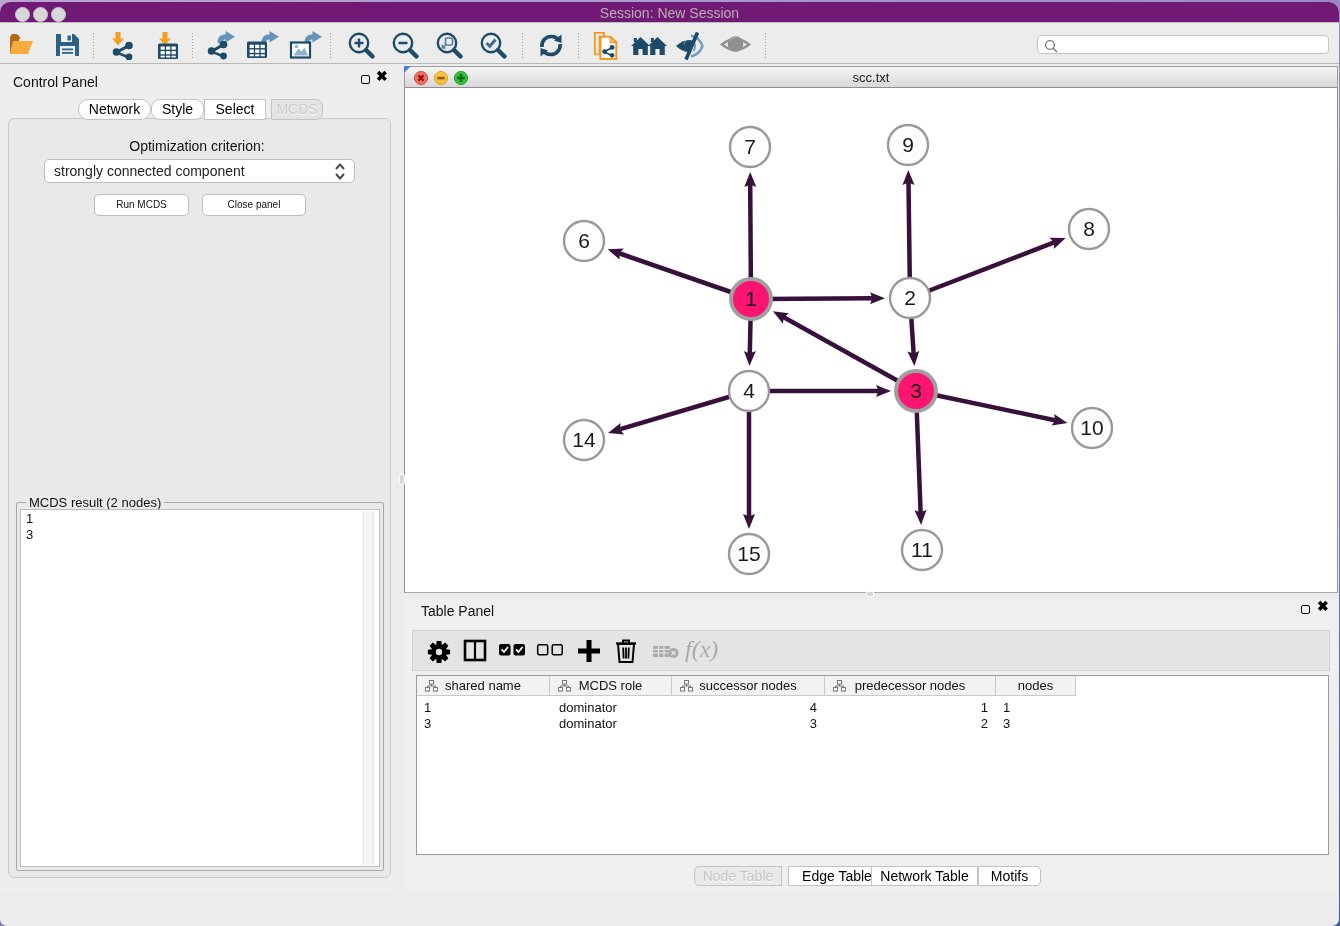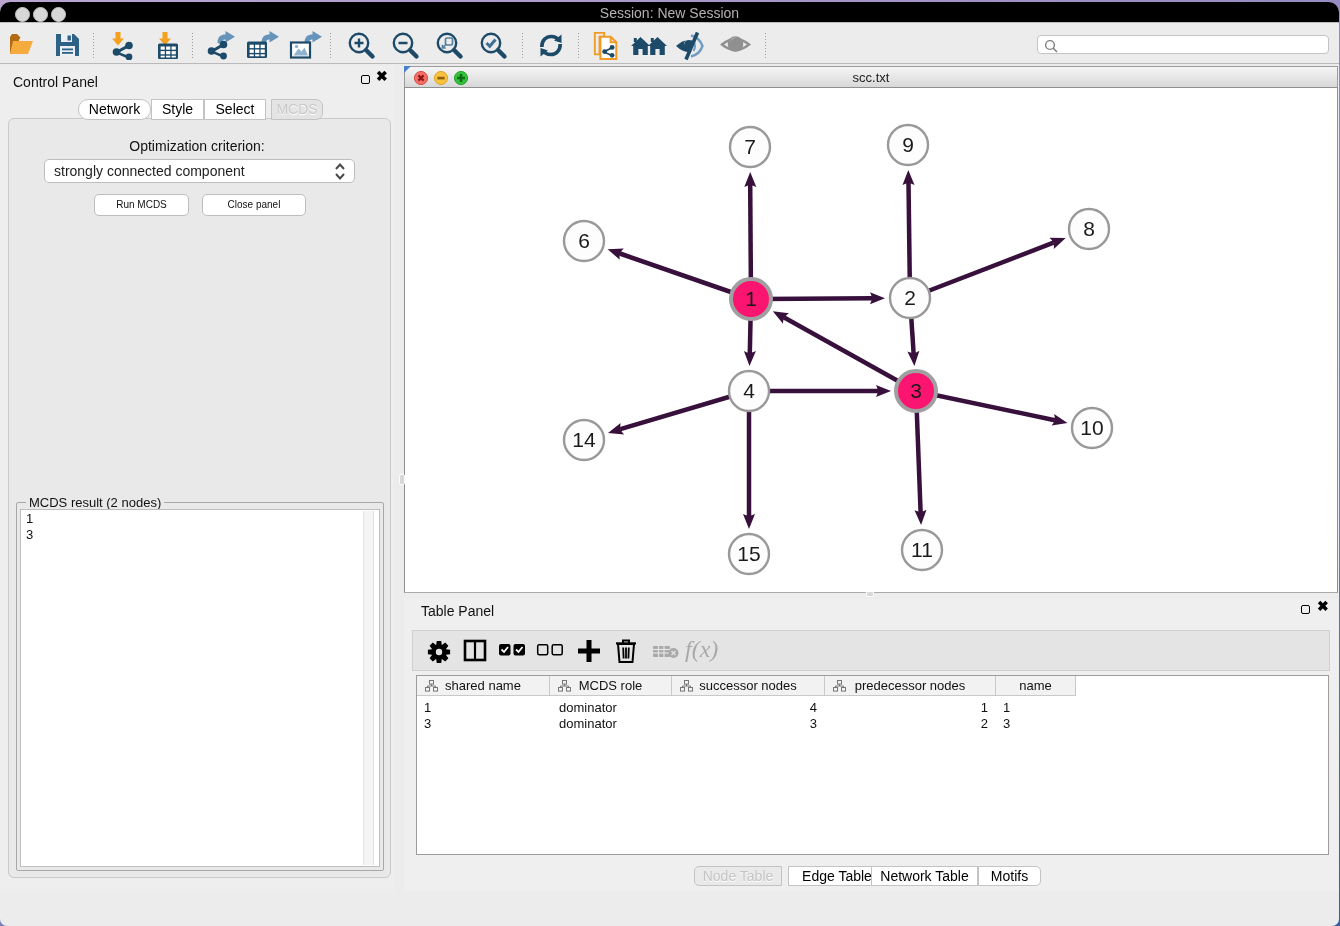--- a/index.html
+++ b/index.html
@@ -2,21 +2,21 @@
 <html><head>
 <meta charset="utf-8">
 <style>
 * { margin:0; padding:0; box-sizing:border-box; }
 html,body { width:1340px; height:926px; overflow:hidden; }
 body { background: linear-gradient(160deg,#bba6d2 0%, #9b8ec5 30%, #6f7bb5 70%, #3a5d9f 100%);
   font-family:"Liberation Sans",sans-serif; position:relative; }
 #win { position:absolute; left:0; top:2px; right:1px; bottom:0;
   background:#ececec; border-radius:10px 10px 7px 7px; overflow:hidden; }
 
-#titlebar { position:absolute; left:0; top:0; right:0; height:21px; background:#000000; border-bottom:1px solid #bdbdbd; }
+#titlebar { position:absolute; left:0; top:0; right:0; height:21px; background:#701a75; border-bottom:1px solid #bdbdbd; }
 .tl { position:absolute; top:5px; width:15px; height:15px; border-radius:50%; }
 #titletext { position:absolute; top:3px; left:0; right:0; text-align:center;
   font-size:14px; color:#b7b1b1; }
 
 #toolbar { position:absolute; left:0; top:22px; right:0; height:40px; background:#ececec;
   border-bottom:1px solid #b9b9b9; }
 .sep { position:absolute; top:9px; height:27px; width:1px;
   background-image:linear-gradient(#9a9a9a 1px, transparent 1px); background-size:1px 3px; }
 .ticon { position:absolute; top:7px; }
 #searchbox { position:absolute; right:10px; top:11px; width:292px; height:19px; background:#fff;
@@ -235,21 +235,21 @@
       </svg>
     </div>
   </div>
   <div id="cp">
     <div id="cp-title">Control Panel</div>
     <div id="cp-float"></div>
     <div id="cp-x">✖</div>
     <div id="cp-content"></div>
     <div class="tabs">
       <div class="tab" style="left:78px; width:73px;border-radius:10px;">Network</div>
-      <div class="tab" style="left:151px; width:53px;">Style</div>
+      <div class="tab" style="left:151px; width:53px;border-radius:9px;">Style</div>
       <div class="tab" style="left:204px; width:62px;">Select</div>
       <div class="tab" style="left:271px; width:52px; background:#e4e4e4; color:#c9c9c9;
         border-radius:0 7px 7px 0; text-shadow:0 1px 0 #fff;">MCDS</div>
     </div>
     <div id="dropdown">strongly connected component
       <svg width="12" height="17" viewBox="0 0 12 17" style="position:absolute; right:8px; top:3px;">
         <path d="M2 6 L6 1.5 L10 6" fill="none" stroke="#4a4a4a" stroke-width="2"></path>
         <path d="M2 11 L6 15.5 L10 11" fill="none" stroke="#4a4a4a" stroke-width="2"></path>
       </svg>
     </div>
@@ -408,21 +408,21 @@
             <rect x="0.5" y="7.5" width="4" height="3.6" fill="none" stroke="#777"></rect>
             <rect x="8.5" y="7.5" width="4" height="3.6" fill="none" stroke="#777"></rect>
             <path d="M6.5 4 L6.5 6 M2.5 7.5 L2.5 6 L10.5 6 L10.5 7.5" stroke="#777" fill="none"></path>
           </svg>successor nodes</div>
       <div class="th" style="left:408px; width:171px;"><svg class="hicon" width="13" height="12" viewBox="0 0 13 12" style="position:absolute;left:8px;top:4px;">
             <rect x="4.5" y="0.5" width="4" height="3.6" fill="none" stroke="#777"></rect>
             <rect x="0.5" y="7.5" width="4" height="3.6" fill="none" stroke="#777"></rect>
             <rect x="8.5" y="7.5" width="4" height="3.6" fill="none" stroke="#777"></rect>
             <path d="M6.5 4 L6.5 6 M2.5 7.5 L2.5 6 L10.5 6 L10.5 7.5" stroke="#777" fill="none"></path>
           </svg>predecessor nodes</div>
-      <div class="th" style="left:579px; width:80px;">name</div>
+      <div class="th" style="left:579px; width:80px;">nodes</div>
       <div class="td" style="left:7px; top:24px;">1</div>
       <div class="td" style="left:142px; top:24px;">dominator</div>
       <div class="td" style="left:255px; width:145px; top:24px; text-align:right;">4</div>
       <div class="td" style="left:408px; width:163px; top:24px; text-align:right;">1</div>
       <div class="td" style="left:586px; top:24px;">1</div>
       <div class="td" style="left:7px; top:40px;">3</div>
       <div class="td" style="left:142px; top:40px;">dominator</div>
       <div class="td" style="left:255px; width:145px; top:40px; text-align:right;">3</div>
       <div class="td" style="left:408px; width:163px; top:40px; text-align:right;">2</div>
       <div class="td" style="left:586px; top:40px;">3</div>

